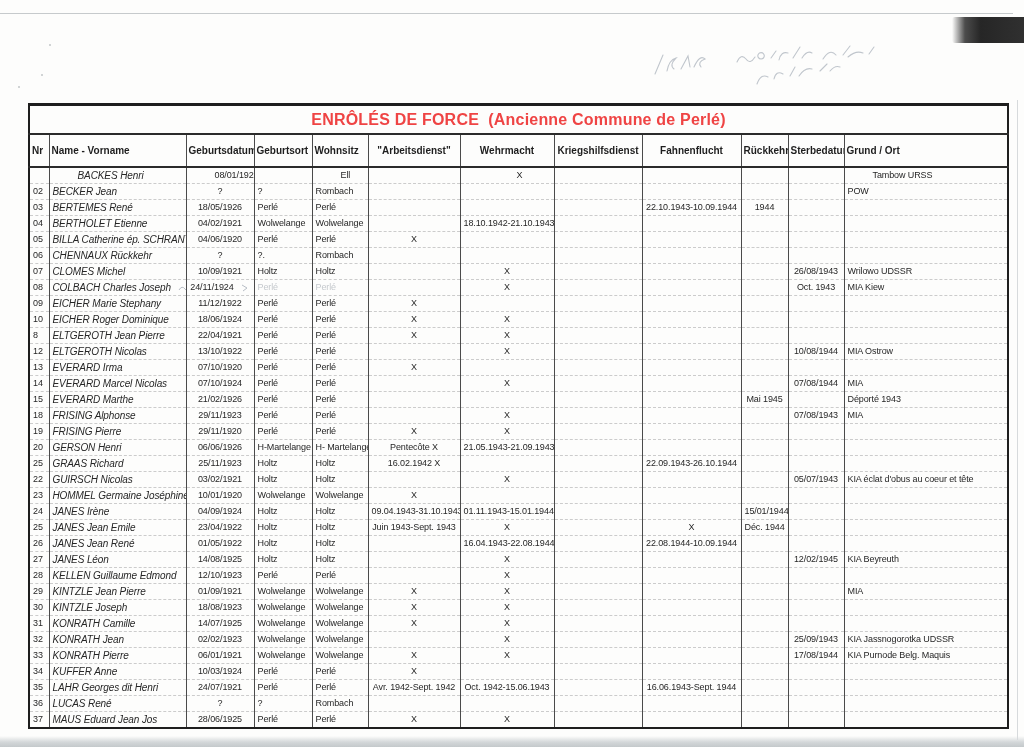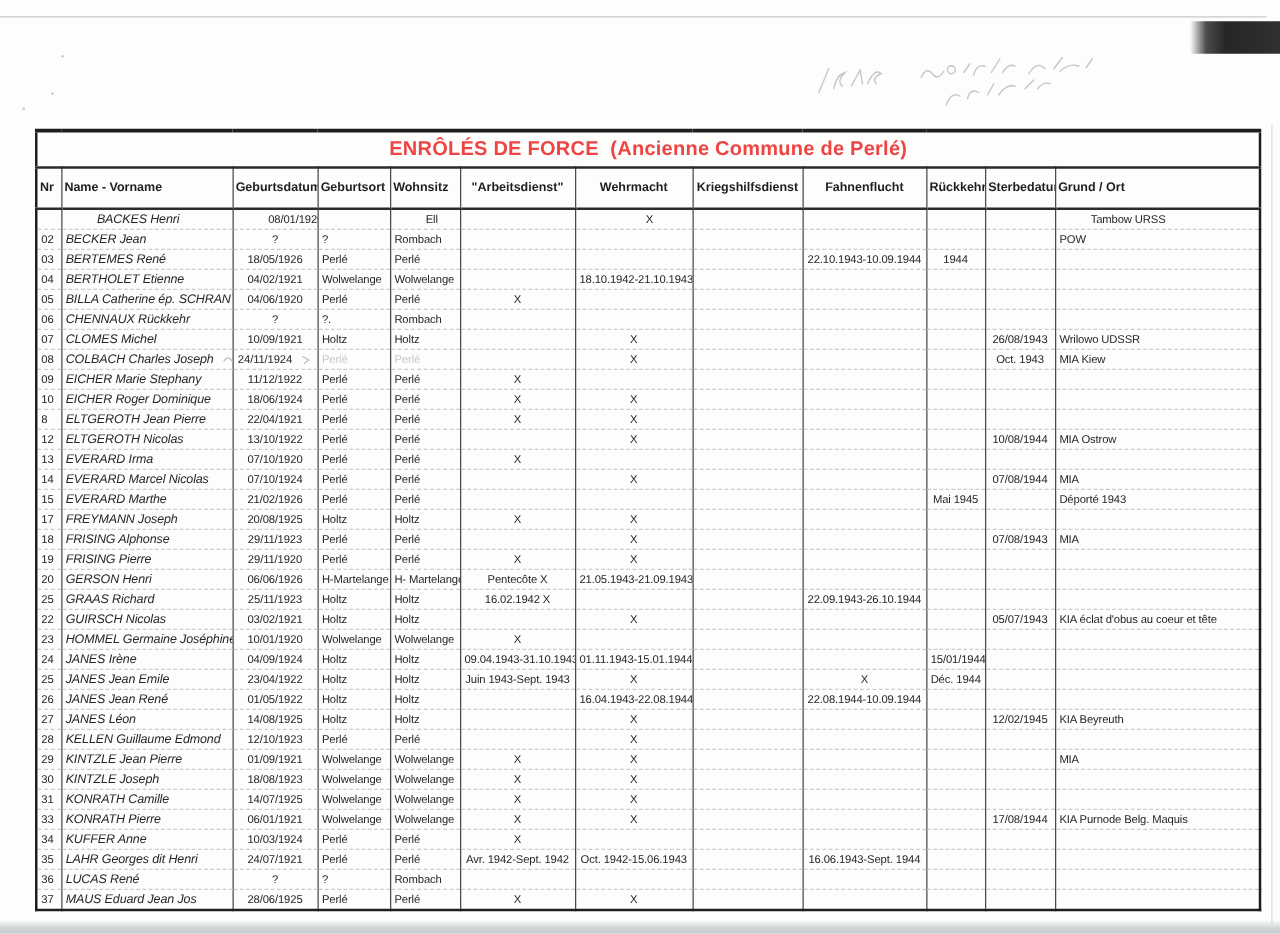--- a/index.html
+++ b/index.html
@@ -322,34 +322,20 @@
           <td class="al">Perlé</td>
           <td class="ac"></td>
           <td class="ac"></td>
           <td class="ac"></td>
           <td class="ac"></td>
           <td class="ac">Mai 1945</td>
           <td class="ac"></td>
           <td class="al">Déporté 1943</td>
         </tr>
         <tr>
-          <td class="al">17</td>
-          <td class="al name-cell">FREYMANN Joseph</td>
-          <td class="ac">20/08/1925</td>
-          <td class="al">Holtz</td>
-          <td class="al">Holtz</td>
-          <td class="ac">X</td>
-          <td class="ac">X</td>
-          <td class="ac"></td>
-          <td class="ac"></td>
-          <td class="ac"></td>
-          <td class="ac"></td>
-          <td class="al"></td>
-        </tr>
-        <tr>
           <td class="al">18</td>
           <td class="al name-cell">FRISING Alphonse</td>
           <td class="ac">29/11/1923</td>
           <td class="al">Perlé</td>
           <td class="al">Perlé</td>
           <td class="ac"></td>
           <td class="ac">X</td>
           <td class="ac"></td>
           <td class="ac"></td>
           <td class="ac"></td>
@@ -530,20 +516,34 @@
           <td class="ac">14/07/1925</td>
           <td class="al">Wolwelange</td>
           <td class="al">Wolwelange</td>
           <td class="ac">X</td>
           <td class="ac">X</td>
           <td class="ac"></td>
           <td class="ac"></td>
           <td class="ac"></td>
           <td class="ac"></td>
           <td class="al"></td>
+        </tr>
+        <tr>
+          <td class="al">32</td>
+          <td class="al name-cell">KONRATH Jean</td>
+          <td class="ac">02/02/1923</td>
+          <td class="al">Wolwelange</td>
+          <td class="al">Wolwelange</td>
+          <td class="ac"></td>
+          <td class="ac">X</td>
+          <td class="ac"></td>
+          <td class="ac"></td>
+          <td class="ac"></td>
+          <td class="ac">25/09/1943</td>
+          <td class="al">KIA Jassnogorotka UDSSR</td>
         </tr>
         <tr>
           <td class="al">33</td>
           <td class="al name-cell">KONRATH Pierre</td>
           <td class="ac">06/01/1921</td>
           <td class="al">Wolwelange</td>
           <td class="al">Wolwelange</td>
           <td class="ac">X</td>
           <td class="ac">X</td>
           <td class="ac"></td>

